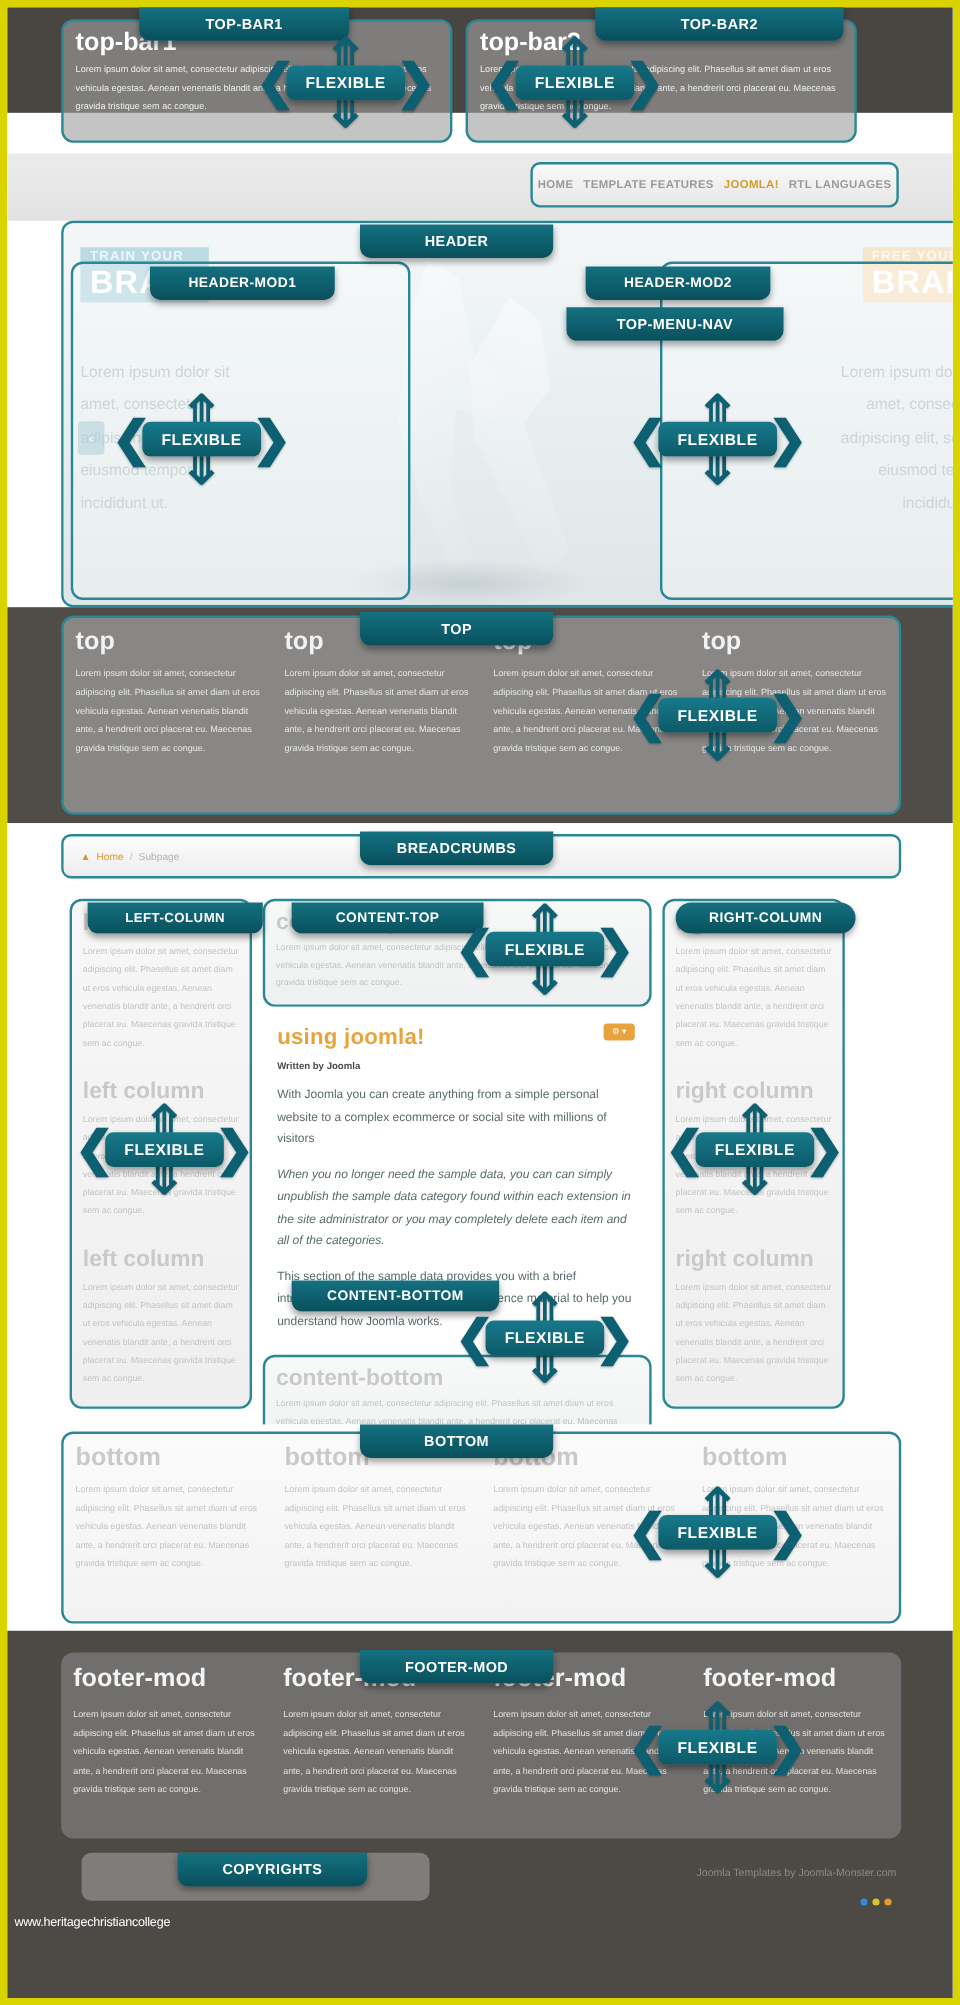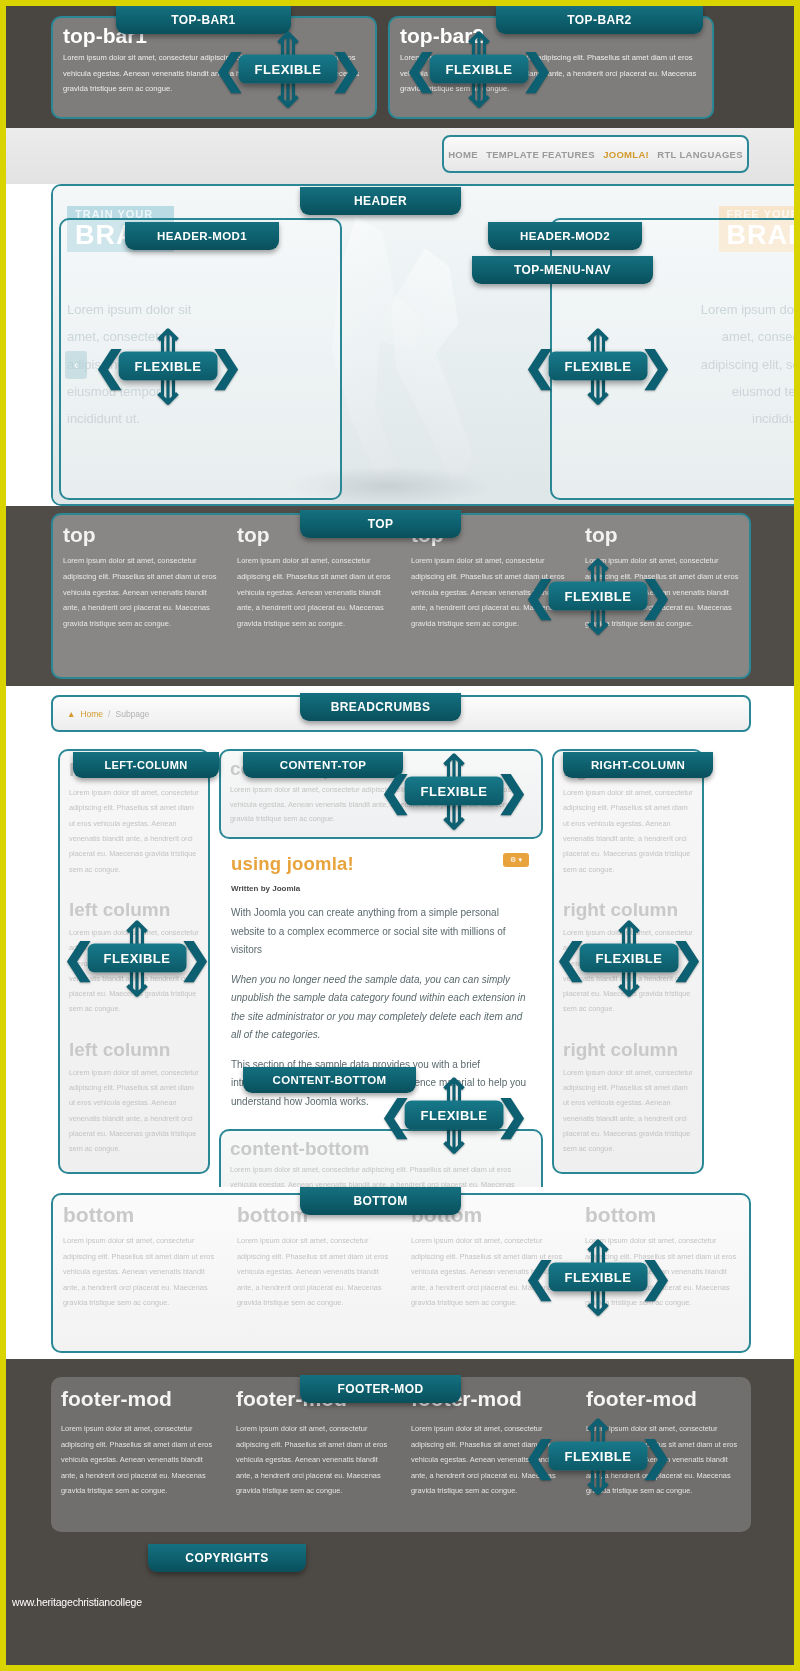--- a/index.html
+++ b/index.html
@@ -52,21 +52,21 @@
     border-radius:10px;
     overflow:hidden;
   }
   .mod h3 {
     font-size:21px; font-weight:bold; color:#fff;
     padding:6px 10px 2px 10px;
   }
   .mod p { font-size:7.6px; line-height:2.05; padding:0 10px; }
 
   
-  .topstrip { position:absolute; left:0; top:0; width:788px; height:122px; background:#494540; }
+  .topstrip { position:absolute; left:0; top:0; width:788px; height:88px; background:#494540; }
   .topbar-mod { background: rgba(160,160,160,.62); }
   .topbar-mod h3 { color:#fff; }
   .topbar-mod p  { color:#ededed; }
 
   
   .menustrip { position:absolute; left:0; top:122px; width:788px; height:56px;
                background:linear-gradient(180deg,#ececec,#e2e2e2); }
   .logo {
     position:absolute; left:52px; top:0px; width:116px; height:48px;
     background:#3c3a36; color:#fff;
@@ -397,21 +397,21 @@
         <p>Lorem ipsum dolor sit amet, consectetur adipiscing elit. Phasellus sit amet diam ut eros vehicula egestas. Aenean venenatis blandit ante, a hendrerit orci placerat eu. Maecenas gravida tristique sem ac congue.</p>
       </div>
     </div>
 
     <div class="badge" style="left:67px; top:66px; width:146px; height:26px; font-size:11px;">
       <span>LEFT-COLUMN</span>
     </div>
     <div class="badge" style="left:237px; top:66px; width:160px; height:26px; font-size:11.5px;">
       <span>CONTENT-TOP</span>
     </div>
-    <div class="badge" style="left:557px; top:66px; width:150px; height:26px; font-size:11.5px;">
+    <div class="badge" style="left:557px; top:66px; width:150px; height:26px; font-size:11.5px;border-radius:13px;">
       <span>RIGHT-COLUMN</span>
     </div>
     <div class="badge" style="left:237px; top:381px; width:173px; height:26px; font-size:11.5px;">
       <span>CONTENT-BOTTOM</span>
     </div>
 
     <div class="flexbox" style="left:403px; top:90px; width:90px; height:30px;">
       <span class="chev up">⤊</span>
       <span class="chev down">⤋</span>
       <span class="chev left">❮</span>
@@ -496,20 +496,29 @@
       <span>FOOTER-MOD</span>
     </div>
     <div class="flexbox" style="left:547px; top:82px; width:90px; height:30px;">
       <span class="chev up">⤊</span>
       <span class="chev down">⤋</span>
       <span class="chev left">❮</span>
       <span class="chev right">❯</span>
       <div class="fbtn">FLEXIBLE</div>
     </div>
 
+    <div class="copyrow">
+      <div class="copybox"></div>
+      <div class="credit">Joomla Templates by Joomla-Monster.com</div>
+      <div class="dots">
+        <span class="dot" style="background:#2f8ed6;"></span>
+        <span class="dot" style="background:#d8c62a;"></span>
+        <span class="dot" style="background:#e79a2b;"></span>
+      </div>
+    </div>
     <div class="badge" style="left:142px; top:185px; width:158px; height:28px; font-size:12px;">
       <span>COPYRIGHTS</span>
     </div>
   </div>
 
 </div>
 
 <div class="watermark">www.heritagechristiancollege</div>
 
 </body></html>

